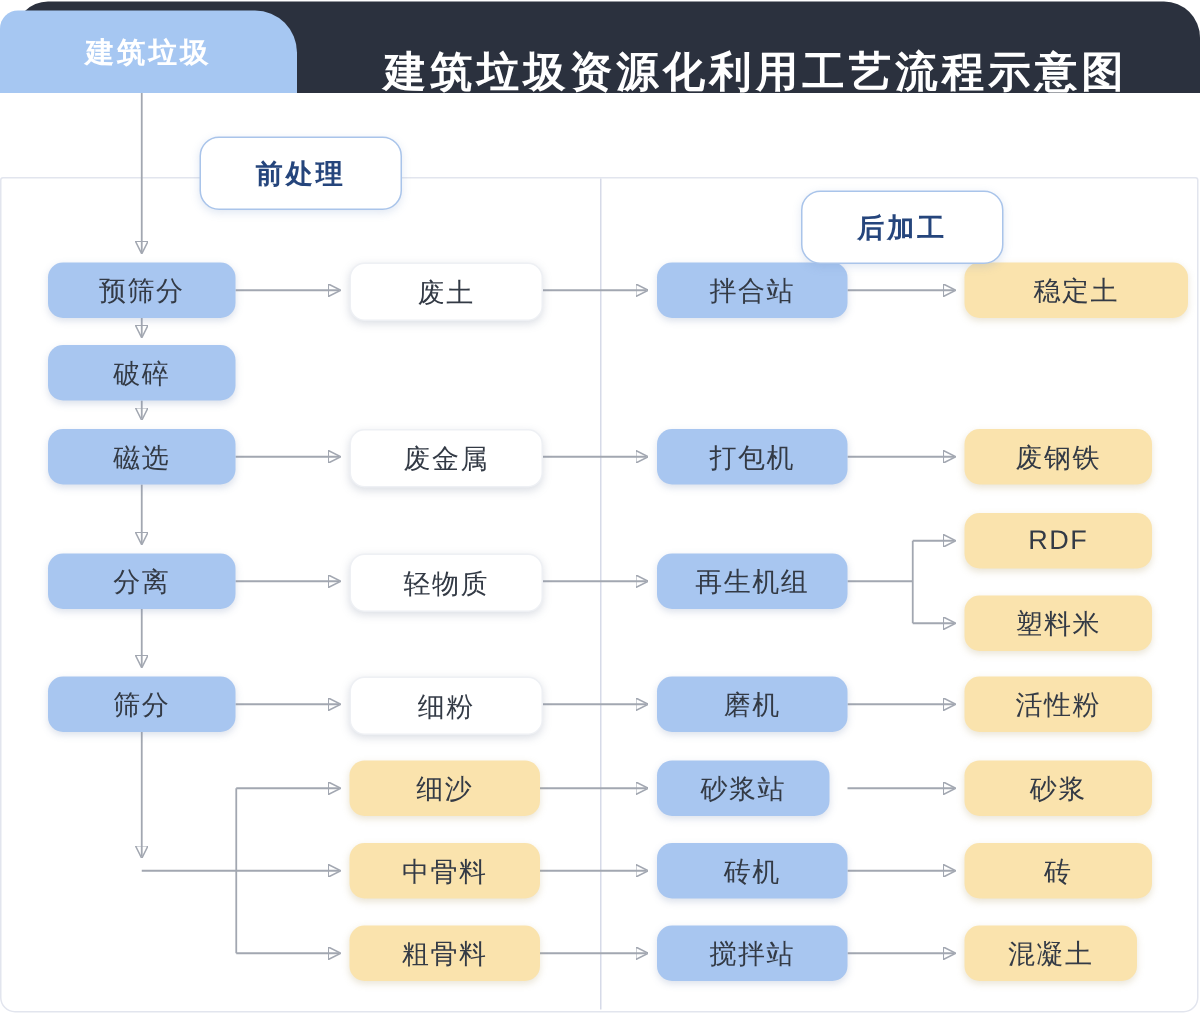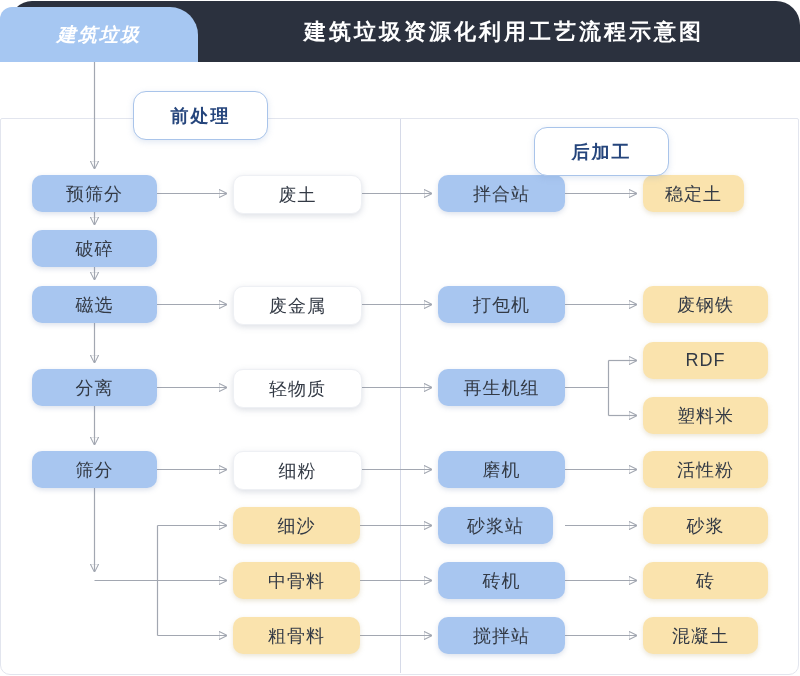--- a/index.html
+++ b/index.html
@@ -1,27 +1,27 @@
 <!DOCTYPE html>
 <html style="--header_dark: #2b313e; --tab_blue: #a6c7f2; --node_blue: #a8c6f0; --node_yellow: #fae3ad; --section_text: #25457c; --node_text: #333a45; --line_gray: #a2a7b1;"><head>
 <meta charset="utf-8">
 <style>
   html,body { margin:0; padding:0; background:#ffffff; font-family:"Liberation Sans","DejaVu Sans",sans-serif; }
   .stage { position:relative; width:800px; height:676px; background:#fff; overflow:hidden; }
 
   
   .headerbar { position:absolute; left:10px; top:1px; width:790px; height:61px;
     background:var(--header_dark,#2b313e); border-radius:22px 24px 0 0; }
-  .title { position:absolute; left:198px; top:0; width:592px; height:61px;
+  .title { position:absolute; left:198px; top:16px; width:592px; height:61px;
     display:flex; align-items:center; justify-content:center;
-    color:#ffffff; font-size:22px; font-weight:bold; letter-spacing:3px; }
+    color:#ffffff; font-size:28px; font-weight:bold; letter-spacing:3px; }
   .tab { position:absolute; left:0; top:7px; width:198px; height:55px;
     background:var(--tab_blue,#a6c7f2); border-radius:12px 28px 0 0;
     display:flex; align-items:center; justify-content:center;
-    color:#ffffff; font-size:19px; font-weight:bold; letter-spacing:2px;font-style:italic; }
+    color:#ffffff; font-size:19px; font-weight:bold; letter-spacing:2px; }
 
   
   .panel { position:absolute; left:0px; top:118px; width:797px; height:555px;
     border:1px solid #e2e5ee; border-radius:2px 2px 10px 10px; background:#fff; }
   .divider { position:absolute; left:400px; top:119px; width:1px; height:554px; background:#d6dae8; }
 
   
   .seclabel { position:absolute; top:91px; width:133px; height:47px; background:#fff;
     border:1px solid #a9c4ea; border-radius:13px; z-index:3;
     display:flex; align-items:center; justify-content:center;
@@ -122,21 +122,21 @@
   <div class="node yellow" style="left:233px; top:617px; width:127px">粗骨料</div>
 
   <div class="node blue" style="left:438px; top:175px; width:127px">拌合站</div>
   <div class="node blue" style="left:438px; top:286px; width:127px">打包机</div>
   <div class="node blue" style="left:438px; top:369px; width:127px">再生机组</div>
   <div class="node blue" style="left:438px; top:451px; width:127px">磨机</div>
   <div class="node blue" style="left:438px; top:507px; width:115px">砂浆站</div>
   <div class="node blue" style="left:438px; top:562px; width:127px">砖机</div>
   <div class="node blue" style="left:438px; top:617px; width:127px">搅拌站</div>
 
-  <div class="node yellow" style="left:643px; top:175px; width:101px">稳定土</div>
+  <div class="node yellow" style="left:643px; top:175px; width:149px">稳定土</div>
   <div class="node yellow" style="left:643px; top:286px; width:125px">废钢铁</div>
   <div class="node yellow" style="left:643px; top:342px; width:125px">RDF</div>
   <div class="node yellow" style="left:643px; top:397px; width:125px">塑料米</div>
   <div class="node yellow" style="left:643px; top:451px; width:125px">活性粉</div>
   <div class="node yellow" style="left:643px; top:507px; width:125px">砂浆</div>
   <div class="node yellow" style="left:643px; top:562px; width:125px">砖</div>
   <div class="node yellow" style="left:643px; top:617px; width:115px">混凝土</div>
 
 </div>
 

